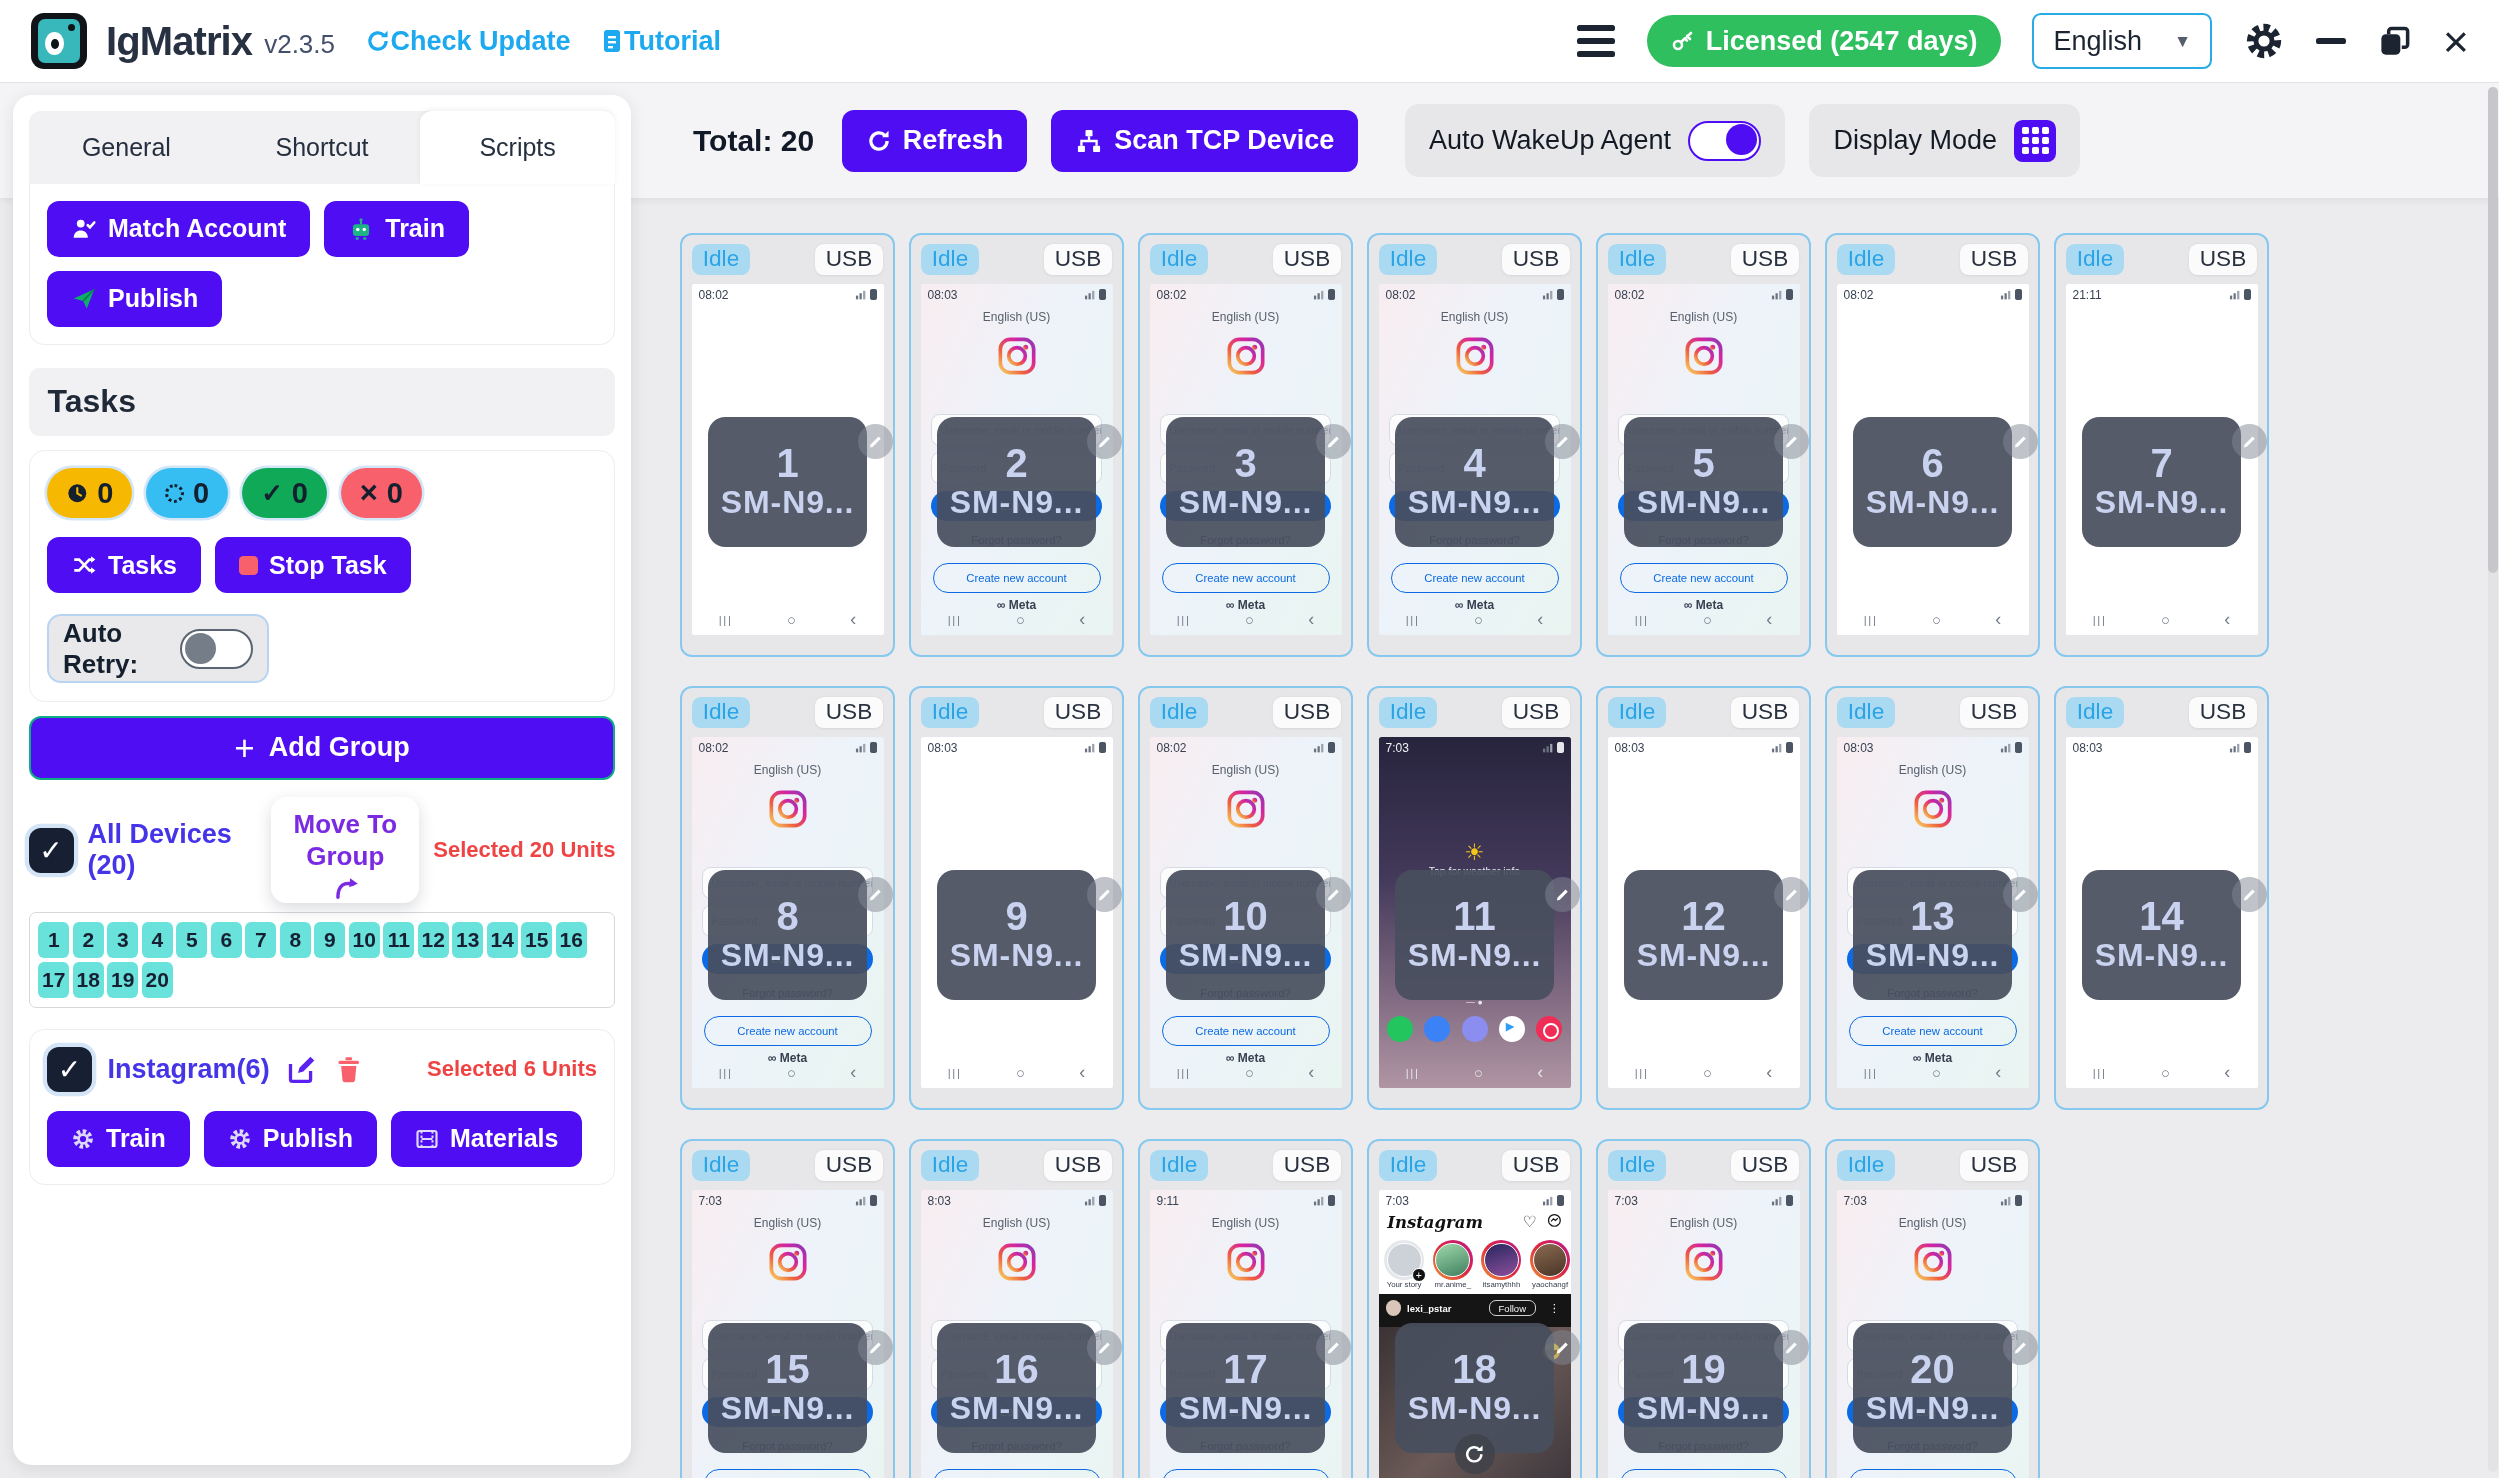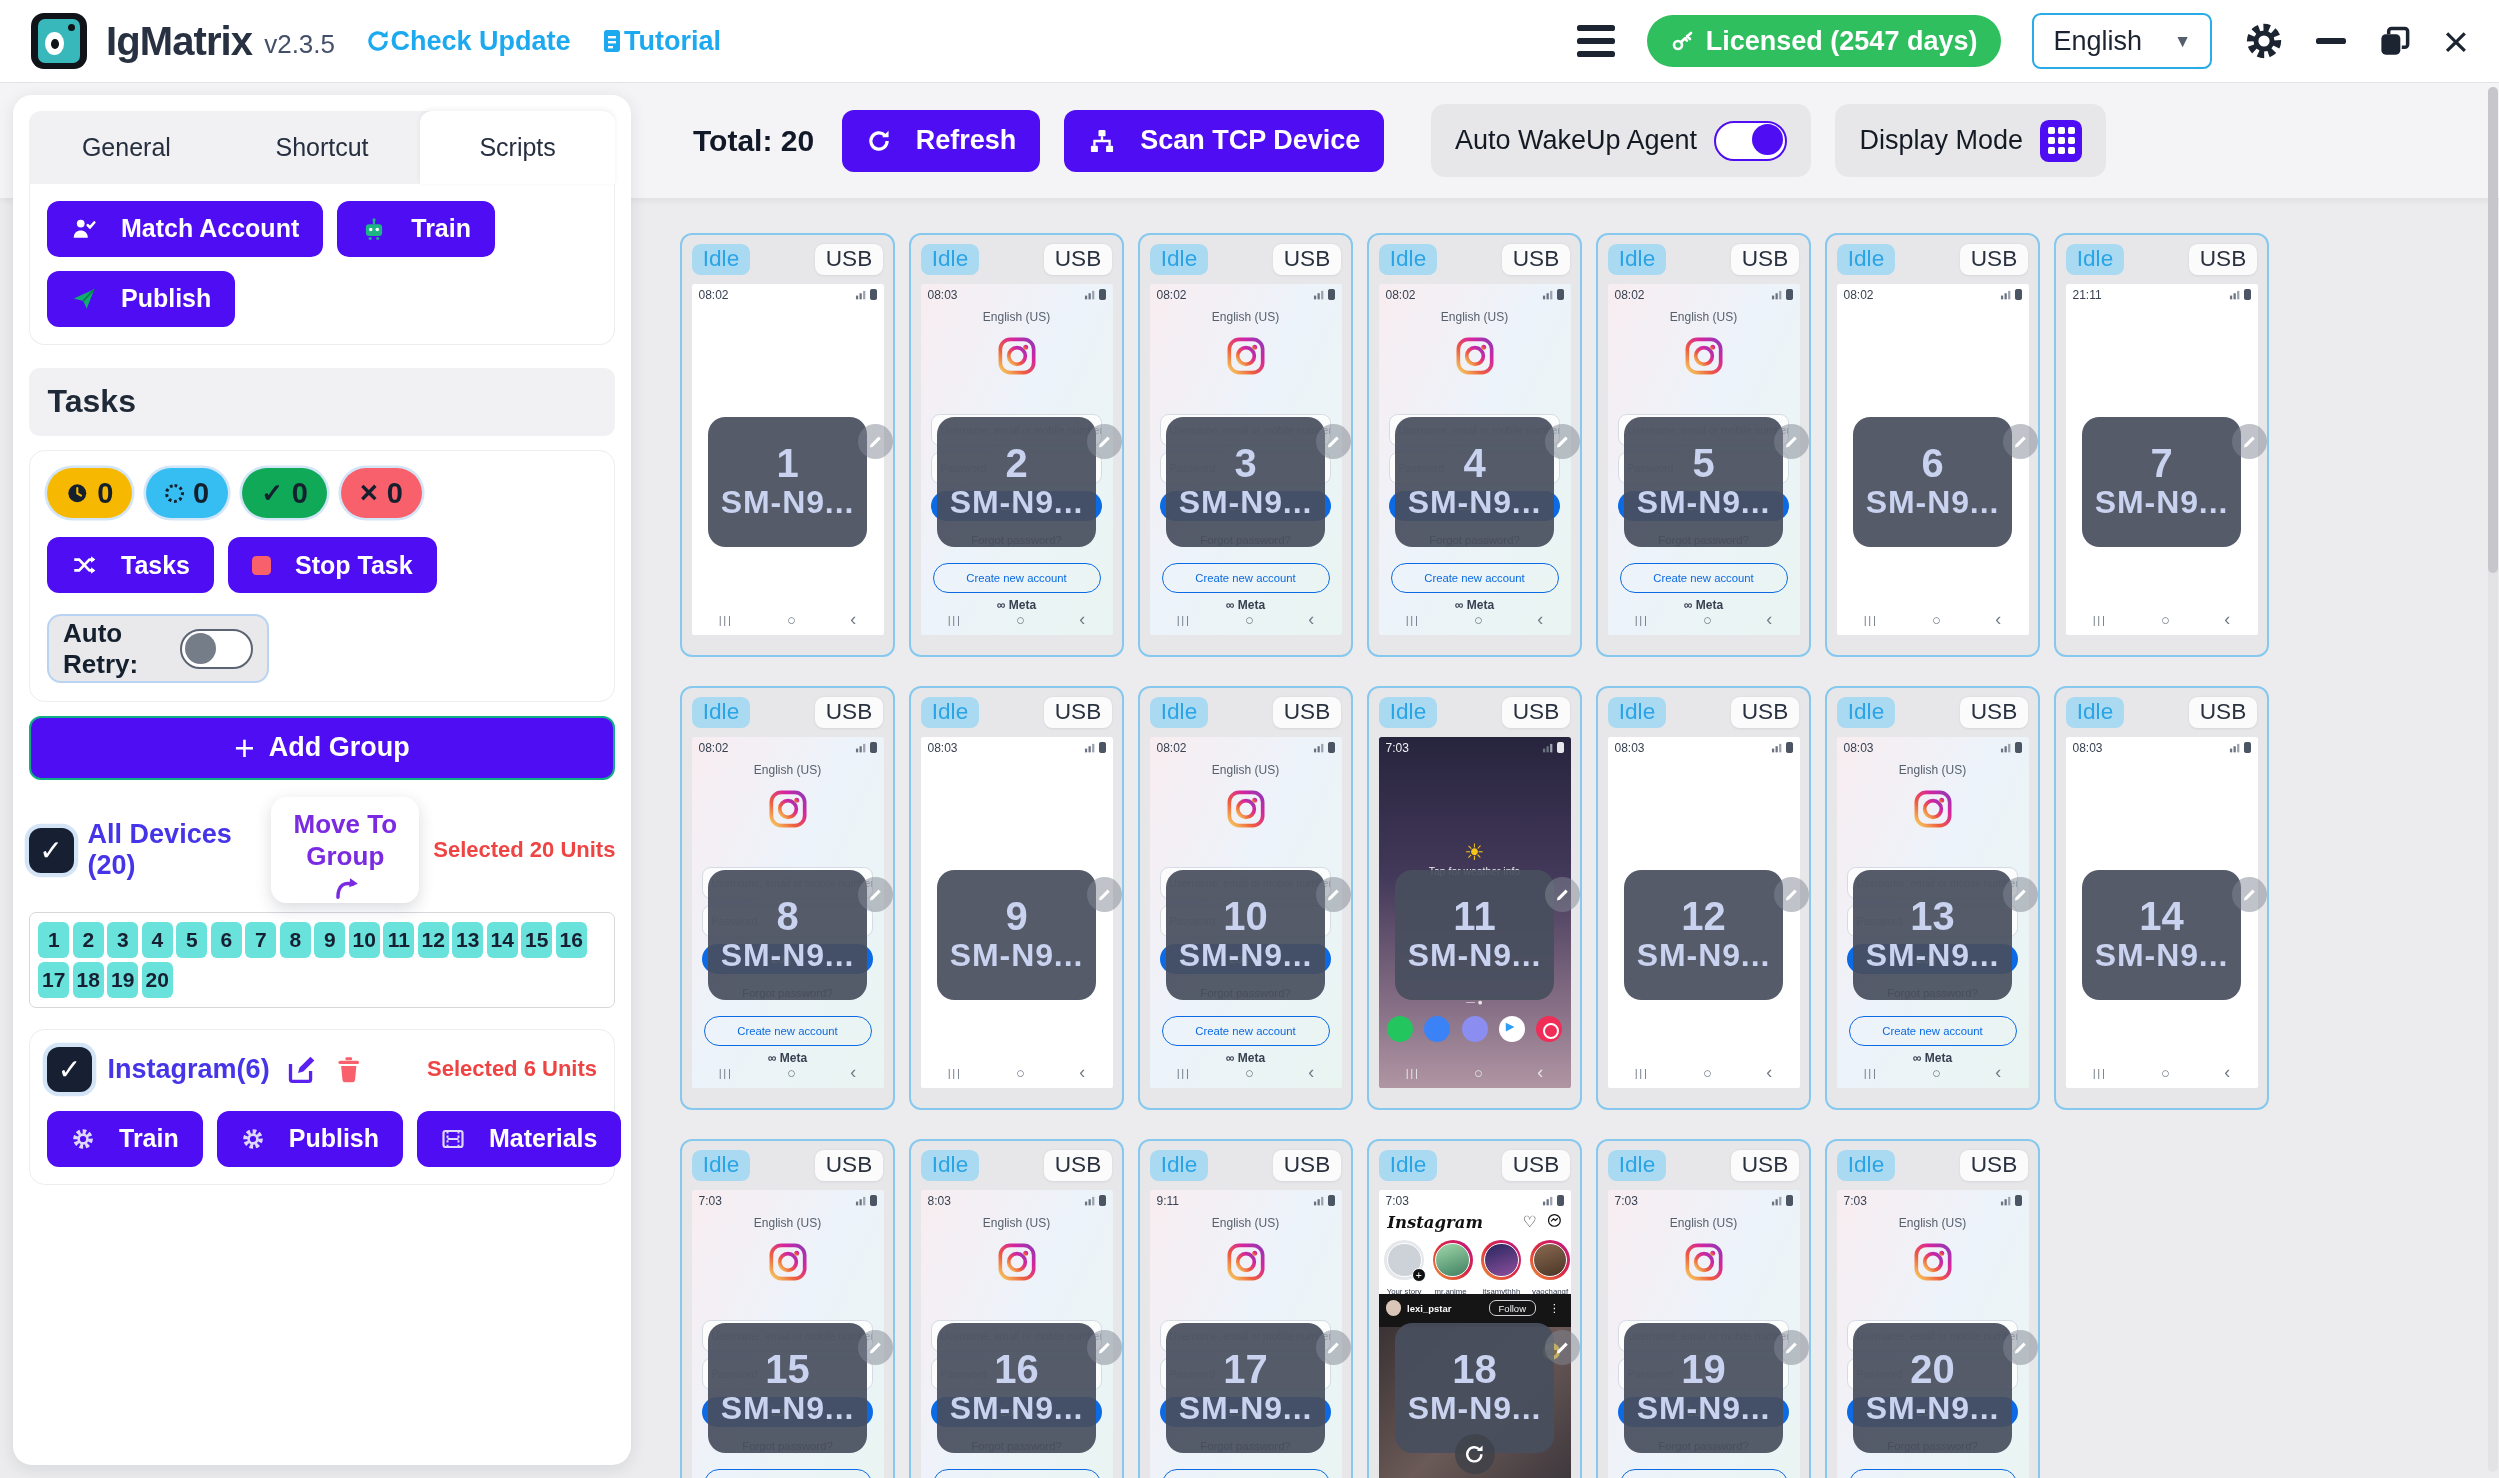--- a/index.html
+++ b/index.html
@@ -31,21 +31,21 @@
 
   
   .sidebar { position:absolute; left:13px; top:95px; width:618px; height:1370px; background:#fff; border-radius:19px;
              box-shadow:0 3.5px 15.6px rgba(30,40,60,0.10); padding:15.6px; z-index:10; }
   .tabbar { display:flex; background:#f1f1f3; border-radius:12px 12px 0 0; }
   .tab { flex:1; height:73px; display:flex; align-items:center; justify-content:center; font-size:25px; color:#252f3f; }
   .tab.active { background:#fff; border-radius:12px 12px 0 0; box-shadow:0 -1.7px 5.2px rgba(0,0,0,0.06); font-weight:400; }
   .panel { border:1.7px solid #ebedf0; border-top:none; border-radius:0 0 15.6px 15.6px; padding:17.4px; background:#fff; }
   .btnrow { display:flex; flex-wrap:wrap; gap:14px; }
   .pbtn { background:#4e0df2; color:#fff; border:none; border-radius:12px; height:56px; padding:0 24px;
-          font-size:25px; font-weight:700; display:inline-flex; align-items:center; gap:24px; font-family:inherit; cursor:pointer; }
+          font-size:25px; font-weight:700; display:inline-flex; align-items:center; gap:11px; font-family:inherit; cursor:pointer; }
   .band { margin-top:22.6px; height:68px; background:#f1f1f3; border-radius:10.4px; display:flex; align-items:center;
           padding:0 19px; font-size:32px; font-weight:800; color:#1f2937; }
   .tasks-panel { margin-top:14px; border:1.7px solid #ebedf0; border-radius:15.6px; padding:17.4px; }
   .counters { display:flex; gap:14px; }
   .counter { height:50px; border-radius:25px; padding:0 19px; display:flex; align-items:center; gap:8.7px;
              font-size:29px; font-weight:800; color:#14202e; box-shadow:0 0 0 2.6px #d3e6f8; }
   .spin { width:19px; height:19px; border-radius:50%; border:3.5px dotted #14202e; }
   .cmark { font-size:26px; font-weight:700; }
   .xmark { font-size:31px; font-weight:700; }
   .tp-btns { display:flex; gap:14px; margin-top:19px; }
@@ -147,21 +147,21 @@
   .f-stories { position:absolute; top:50px; left:5.2px; right:0; display:flex; gap:7.8px; }
   .st { width:45px; text-align:center; }
   .st-ring { width:40px; height:40px; margin:0 auto; border-radius:50%; padding:2.6px;
              background:linear-gradient(45deg,#f09433,#dc2743,#bc1888); position:relative; }
   .st-ring.st-plain { background:#e5e7eb; }
   .st-img { width:100%; height:100%; border-radius:50%; border:1.7px solid #fff; }
   .st-i0 { background:#cdd2d9; } .st-i1 { background:linear-gradient(160deg,#9fd8a8,#3f7f62); }
   .st-i2 { background:linear-gradient(160deg,#27275e,#8e4f9e); } .st-i3 { background:linear-gradient(160deg,#8a6a50,#4a3527); }
   .st-plus { position:absolute; right:-1.7px; bottom:-1.7px; width:14px; height:14px; background:#111; color:#fff;
              border-radius:50%; font-size:10.4px; line-height:13px; text-align:center; border:1.7px solid #fff; }
-  .st-name { font-size:7.8px; color:#374151; margin-top:7px; white-space:nowrap; overflow:hidden; }
+  .st-name { font-size:7.8px; color:#374151; margin-top:0; white-space:nowrap; overflow:hidden; }
   .f-post { position:absolute; top:104px; left:0; right:0; bottom:0; background:#151515; }
   .f-prow { display:flex; align-items:center; gap:6px; padding:6px 7px; }
   .f-av { width:15.6px; height:15.6px; border-radius:50%; background:#d9c6b8; }
   .f-user { color:#fff; font-size:9.5px; font-weight:700; }
   .f-follow { margin-left:auto; border:1.3px solid #cfd3d8; color:#f3f4f6; border-radius:7px; font-size:9.5px; padding:1.7px 8.7px; }
   .f-dots { color:#fff; font-size:11.3px; margin-left:7px; margin-right:3.5px; }
   .f-img { position:absolute; top:33px; left:0; right:0; bottom:0;
            background:linear-gradient(135deg,#3a3234 0%,#6b5a57 45%,#2c2a33 100%); }
   .f-emoji { position:absolute; right:10.4px; top:15.6px; width:17.4px; height:17.4px; background:#ffd93b; border-radius:50%; }
   .f-emoji:after { content:""; position:absolute; left:3.5px; top:7.8px; width:10.4px; height:5.2px; border-radius:0 0 8.7px 8.7px; background:#7c4a03; }

